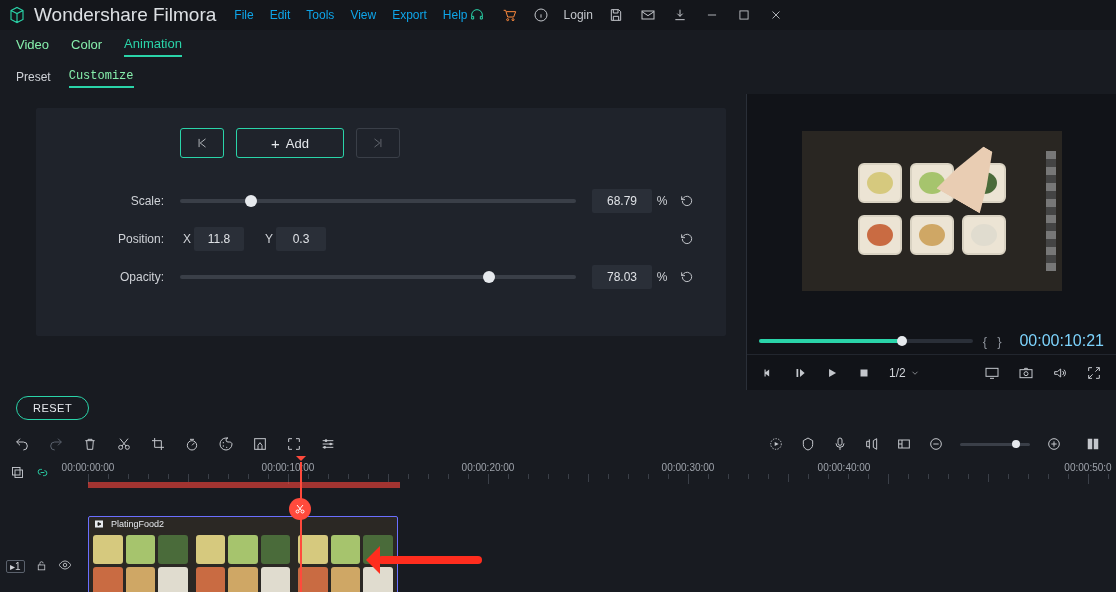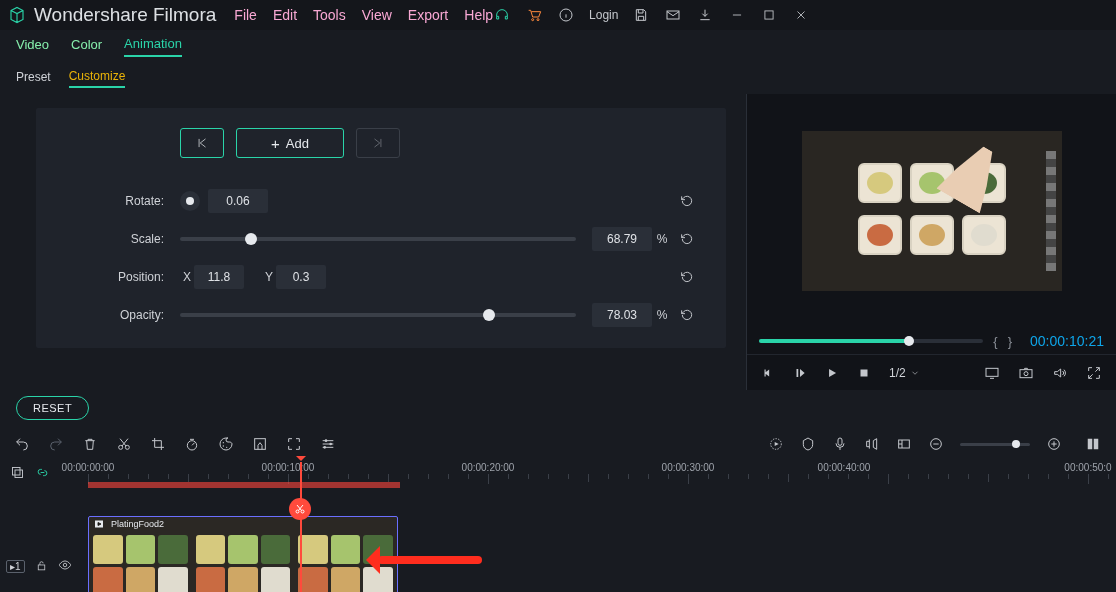--- a/index.html
+++ b/index.html
@@ -18,21 +18,21 @@
   .title-bar {
     height: 30px;
     background: #14161b;
     display: flex;
     align-items: center;
     padding: 0 8px;
   }
   .logo-icon { width: 18px; height: 18px; margin-right: 8px; }
   .app-name { font-size: 19px; color: #dde0e4; font-weight: 500; }
   .menu { display: flex; margin-left: 18px; gap: 16px; }
-  .menu span { color: #f9a8d4; cursor: pointer; font-size: 14px; }
+  .menu span { color: #0ea5e9; cursor: pointer; font-size: 12px; }
   .title-center { flex: 1; text-align: center; color: #cfd2d7; font-size: 12px; }
   .title-right { display: flex; align-items: center; gap: 14px; }
   .title-right .ic { width: 18px; height: 18px; display: flex; align-items: center; justify-content: center; }
   .svg { fill: none; stroke: #c4c7cc; stroke-width: 1.5; }
   .svg-orange { stroke: #ff8a3d; }
   .svg-teal { stroke: #2ad4a9; }
   .login { color: #c4c7cc; font-size: 12px; }
 
   
   .tabs-1 {
@@ -49,21 +49,21 @@
   
   .tabs-2 {
     height: 32px;
     display: flex;
     align-items: center;
     gap: 18px;
     padding: 0 16px;
     background: #181b21;
   }
   .tabs-2 span { color: #cfd2d7; cursor: pointer; font-size: 12px; padding-bottom: 3px;}
-  .tabs-2 span.active { color: #eab308; border-bottom: 2px solid #2ad4a9; }
+  .tabs-2 span.active { color: #86efac; border-bottom: 2px solid #2ad4a9; font-family: Liberation Mono, monospace; }
 
   
   .main {
     display: flex;
     height: 296px; 
   }
 
   
   .panel-left {
     flex: 1;
@@ -171,21 +171,21 @@
     width: 50px; height: 60px; background: #e9cdb3;
     clip-path: polygon(40% 0, 60% 0, 85% 55%, 100% 100%, 0 100%, 15% 55%);
     transform: rotate(30deg);
   }
   .strip { position:absolute; right: 6px; top: 20px; width: 10px; height: 120px; background: repeating-linear-gradient(#777 0 8px, #444 8px 16px);}
   .progress-row { height: 26px; display:flex;align-items:center;gap:10px;padding:0 12px;}
   .progress-track{ flex:1;height:4px;background:#2a2f38;position:relative;border-radius:2px;}
   .progress-fill{position:absolute;top:0;left:0;height:100%;background:#2ad4a9;border-radius:2px;}
   .progress-knob{position:absolute;top:50%;transform:translate(-50%,-50%);width:10px;height:10px;background:#e6e9ed;border-radius:50%;}
   .brace{color:#8a8f97;font-size:13px;}
-  .time-small{color:#0ea5e9;font-size:14px;margin-left:auto;padding-left:8px;}
+  .time-small{color:#7dd3fc;font-size:16px;margin-left:auto;padding-left:8px;}
 
   .play-ctrl { height: 36px; display:flex;align-items:center;gap:18px;padding:0 14px;border-top:1px solid #22262e;}
   .play-ctrl .ic{cursor:pointer;}
   .speed-sel{display:flex;align-items:center;gap:4px;color:#cfd2d7;font-size:12px;}
   .play-ctrl .spacer{flex:1;}
 
   
   .tool-row { height: 36px; display:flex;align-items:center;background:#181b21;padding:0 14px;gap:18px;}
   .tool-row .ic{cursor:pointer;}
   .tool-right{margin-left:auto;display:flex;align-items:center;gap:16px;}
@@ -325,34 +325,20 @@
             <span class="plus">+</span>
             <span>Add</span>
           </button>
         <button class="kbtn2">
             <svg width="14" height="14" viewBox="0 0 24 24">
               <path class="svg" style="stroke:#6a6f77" d="M17 5v14 M6 5l9 7-9 7"></path>
             </svg>
           </button>
       </div>
 
-      <div class="prop-row">
-        <div class="prop-label">Rotate:</div>
-        <div class="knob-ring clicky">
-            <div class="knob-dot"></div>
-          </div>
-        <div style="width:8px"></div>
-        <div class="val-box clicky">0.06</div>
-        <div style="flex:1"></div>
-        <div class="reset-ic clicky">
-            <svg width="16" height="16" viewBox="0 0 24 24">
-              <path class="svg" d="M5 12a7 7 0 1 0 2-5L4 10m0 0V5m0 5h5"></path>
-            </svg>
-          </div>
-      </div>
 
       <div class="prop-row">
         <div class="prop-label">Scale:</div>
         <div style="flex:1;position:relative;margin-right:16px;">
           <div class="slider-track clicky" style="width:100%;">
             <div class="slider-knob" style="left:18%"></div>
           </div>
         </div>
         <div class="val-box clicky">68.79</div>
         <div class="unit">%</div>

